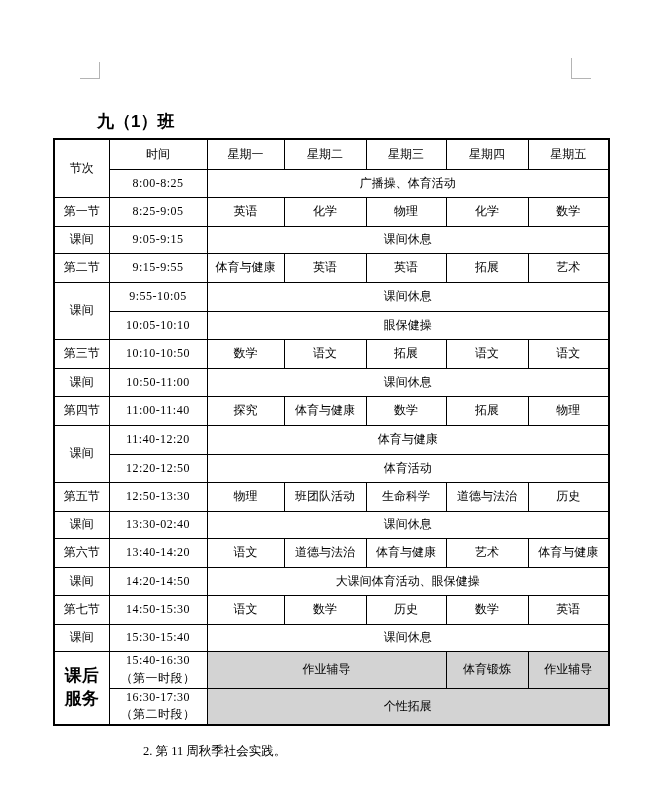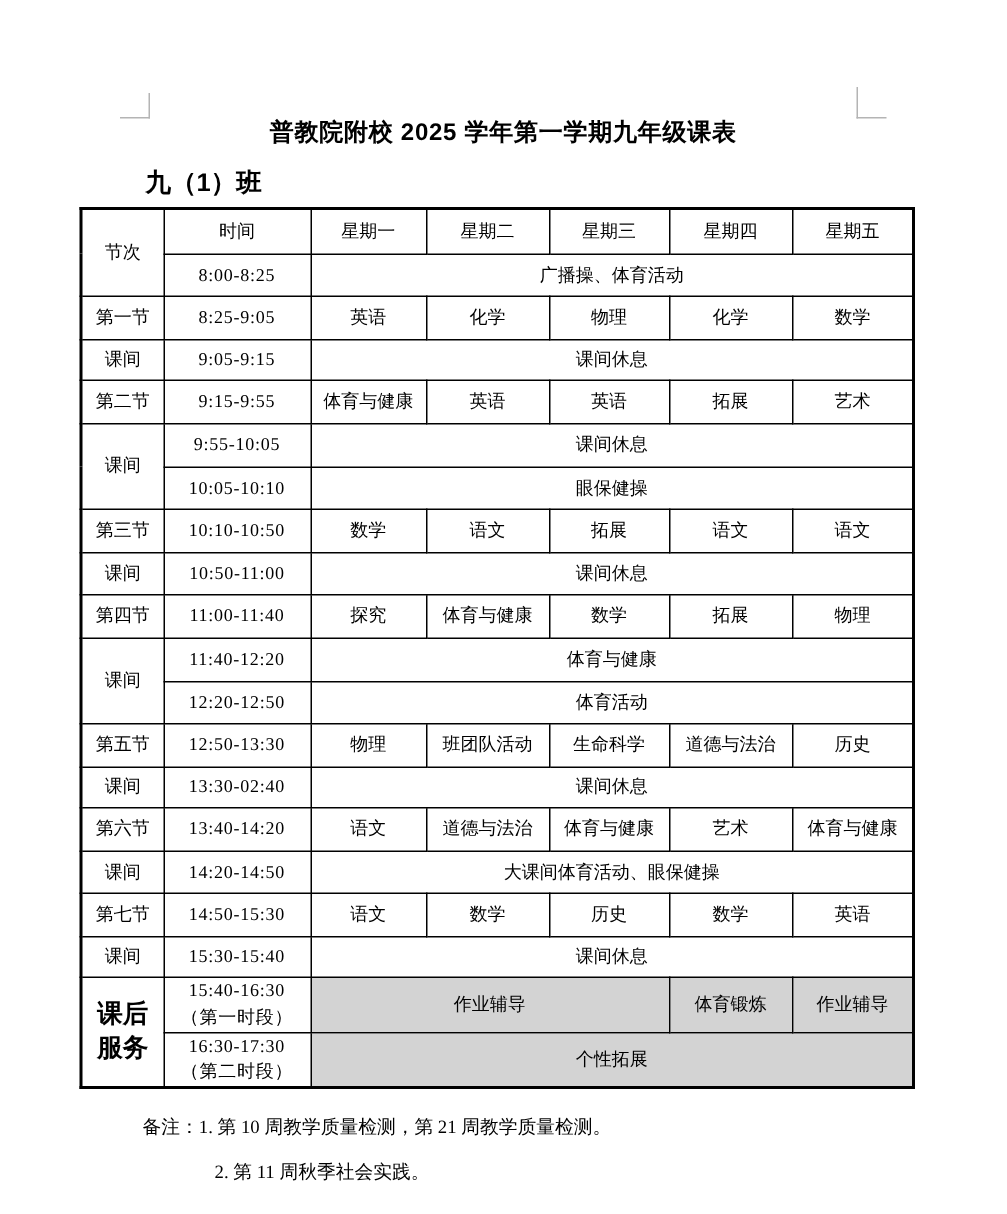--- a/index.html
+++ b/index.html
@@ -63,21 +63,20 @@
   .notes .note-line2 { margin-left: 48px; }
 </style>
 </head>
 <body>
 
 <div class="page">
 
   <div class="crop-mark crop-left"></div>
   <div class="crop-mark crop-right"></div>
 
-  <div class="doc-title">普教院附校 2025 学年第一学期九年级课表</div>
   <div class="class-label">九（1）班</div>
 
   <table class="timetable">
     <colgroup>
       <col style="width:55px">
         <col style="width:98px">
         <col style="width:77px">
       <col style="width:82px">
         <col style="width:80px">
         <col style="width:82px">
@@ -235,17 +234,16 @@
         <td class="two-line time-cell">
           <div>16:30-17:30</div>
           <div>（第二时段）</div>
         </td>
         <td colspan="5" class="gray">个性拓展</td>
       </tr>
     </tbody>
   </table>
 
   <div class="notes">
-    <div class="note-line1">备注：1. 第 10 周教学质量检测，第 21 周教学质量检测。</div>
     <div class="note-line2">2. 第 11 周秋季社会实践。</div>
   </div>
 
 </div>
 
 </body></html>

